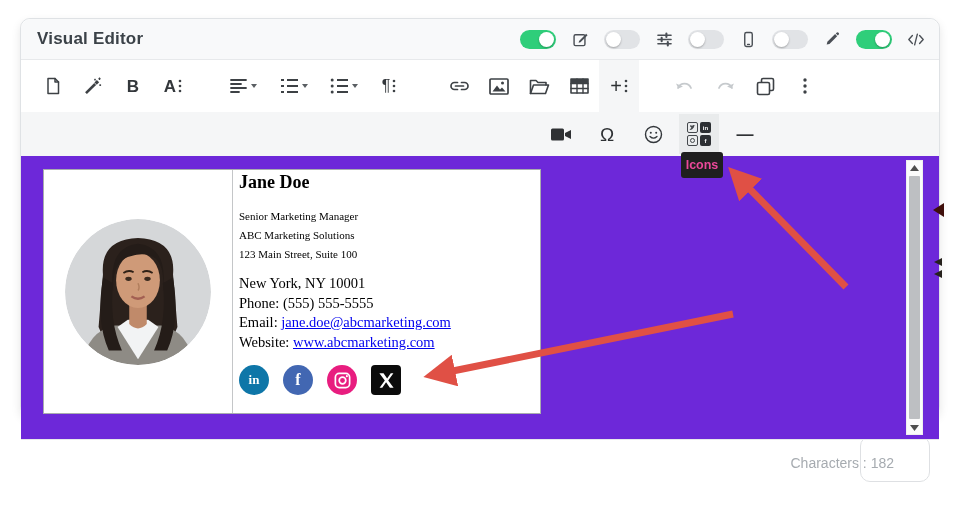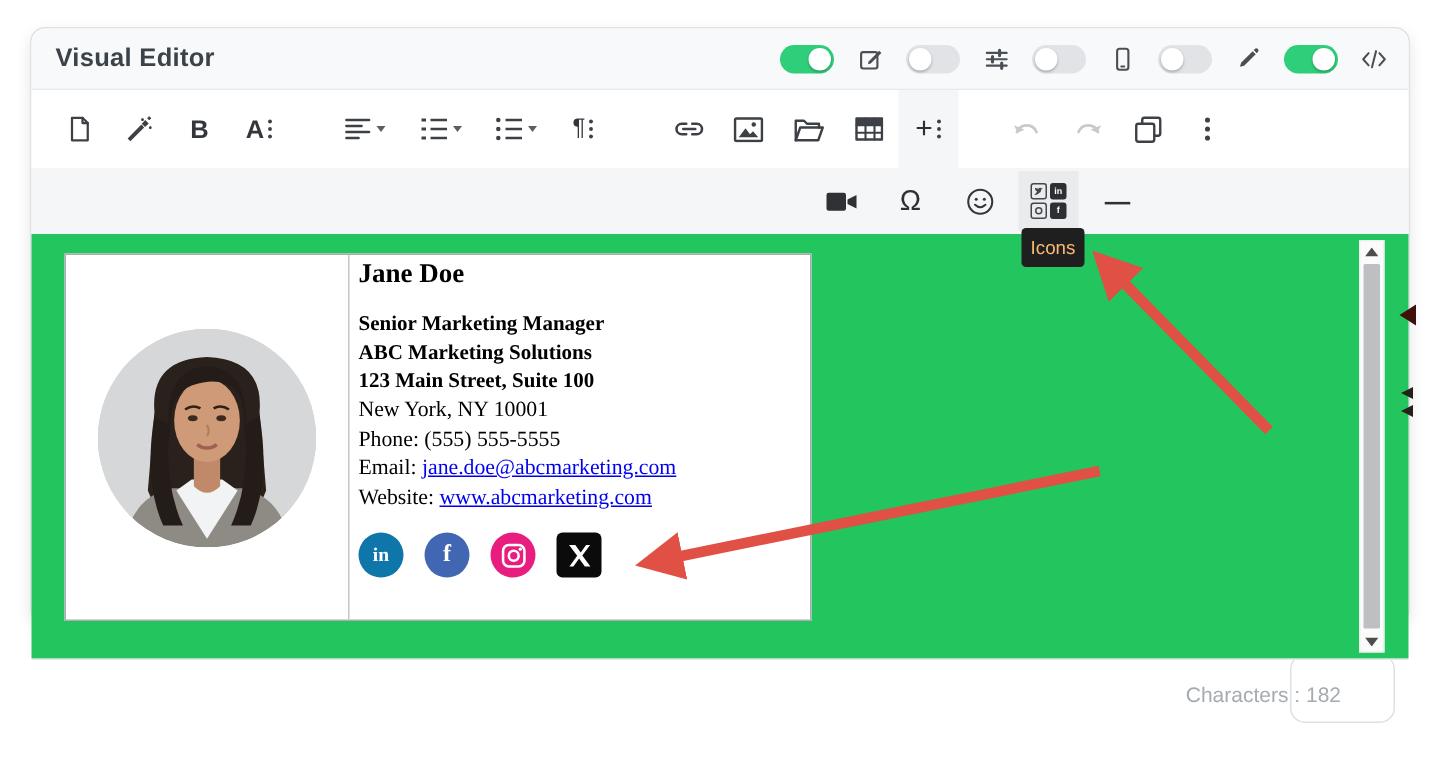--- a/index.html
+++ b/index.html
@@ -50,33 +50,33 @@
   .minigrid { display:grid; grid-template-columns:11px 11px; grid-template-rows:11px 11px; gap:2px; }
   .mg { width:11px; height:11px; display:flex; align-items:center; justify-content:center; }
   .mg.line { border:1px solid #44484c; border-radius:2px; }
   .mg.fill { background:#2c2f33; border-radius:2px; color:#fff; }
   .mg .t { font-size:6px; font-weight:bold; line-height:1; }
 
   
   .tooltip { position:absolute; left:660px; top:133px; width:42px; height:26px;
              background:#1f1f1f; border-radius:3px; display:flex; align-items:center;
              justify-content:center; z-index:6; }
-  .tooltip span { color:#fdba74; font-size:12.5px; font-weight:normal; }
-
-  
-  .content { position:relative; height:283px; background:#22c55e; }
+  .tooltip span { color:#ec4899; font-size:12.5px; font-weight:bold; }
+
+  
+  .content { position:relative; height:283px; background:#6d28d9; }
 
   .sigtable { position:absolute; left:22px; top:13px; width:498px; height:245px;
               border:1px solid #a9acaf; display:flex; background:#fff; }
   .sigcell-photo { width:189px; border-right:1px solid #c4c6c8; display:flex;
                    justify-content:center; }
   .avatar { width:146px; height:146px; border-radius:50%; overflow:hidden; margin-top:49px; flex:0 0 auto; }
   .sigcell-text { flex:1; padding:2px 8px 0 6px; font-family:"Liberation Serif", serif; color:#000; }
   .sig-name { font-size:18px; font-weight:bold; margin-bottom:14px; }
-  .sig-bold { font-size:14px; font-weight:bold; line-height:19px; }
+  .sig-bold { font-size:11px; font-weight:normal; line-height:19px; margin-bottom:10px; }
   .sig-normal { font-size:14.5px; line-height:19.5px; }
   .sig-normal a { color:#0000ee; }
   .socialrow { display:flex; align-items:center; gap:14px; margin-top:13px; }
   .soc { width:30px; height:30px; border-radius:50%; display:flex; align-items:center;
          justify-content:center; color:#fff; font-weight:bold; cursor:pointer; }
   .soc.linkedin { background:#0e76a8; font-size:13px; }
   .soc.facebook { background:#4267b2; font-size:16px; }
   .soc.instagram { background:#e81d7f; }
   .soc.x { background:#0b0b0b; border-radius:4px; }
 

